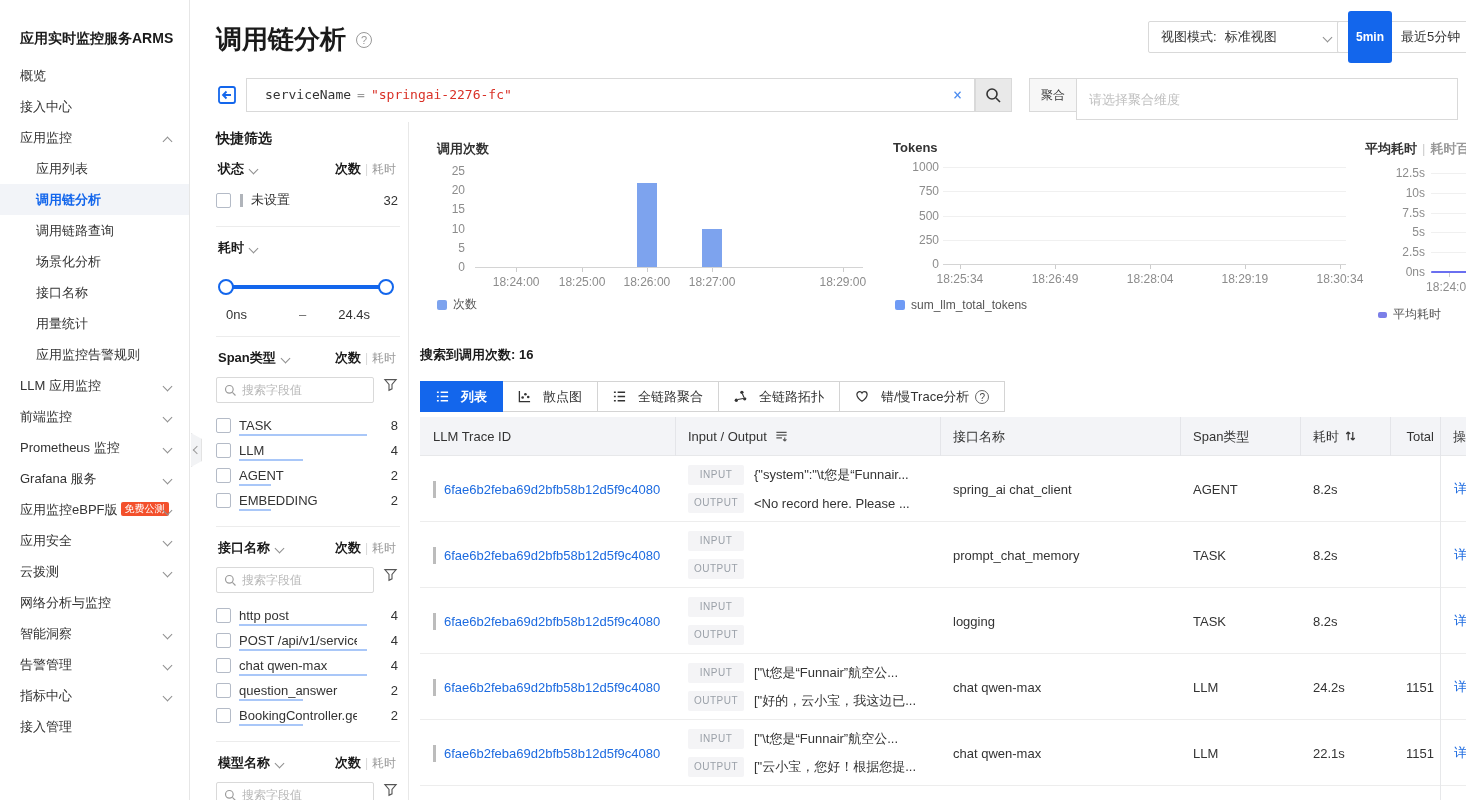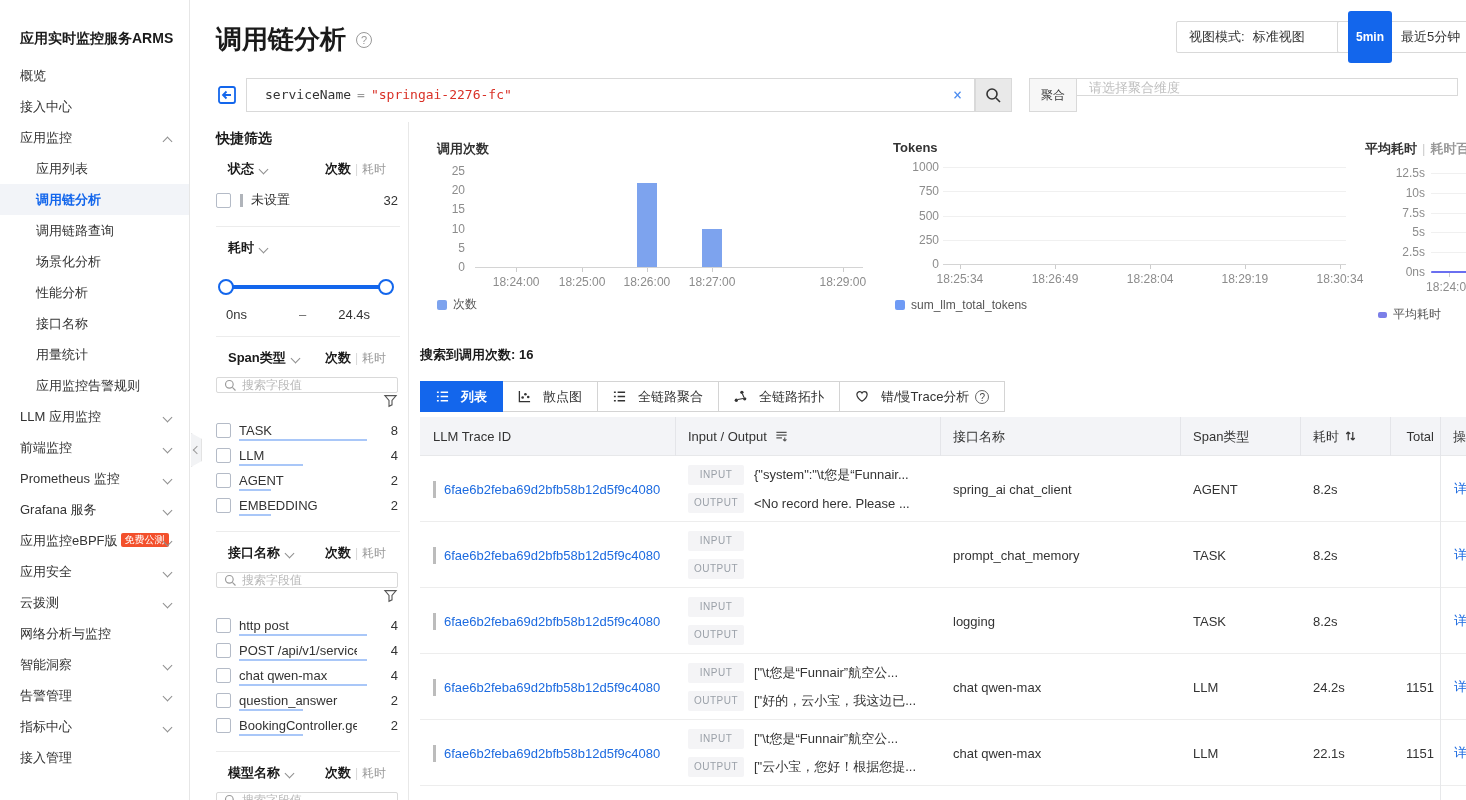--- a/index.html
+++ b/index.html
@@ -21,60 +21,60 @@
   .nav-item.active { background:#f2f4f8; color:#1366ec; font-weight:bold; }
   .nav-item .chev { position:absolute; right:18px; top:13px; }
   .chev { display:inline-block; width:7px; height:7px; border-right:1.4px solid #8f8f8f; border-bottom:1.4px solid #8f8f8f; transform:rotate(45deg); }
   .chev.up { transform:rotate(-135deg); top:16px; }
   .nav-badge { display:inline-block; margin-left:3px; background:#f3502c; color:#fff; font-size:10px; font-weight:normal; line-height:14px; padding:0 4px; border-radius:2px; vertical-align:2px; }
 
   
   .main { position:absolute; left:191px; top:0; width:1275px; height:800px; }
   .page-title { position:absolute; left:25px; top:22px; font-size:26px; font-weight:600; color:#1a1a1a; }
   .help-circle { display:inline-block; width:16px; height:16px; border:1px solid #999; border-radius:50%; color:#999; font-size:11px; line-height:15px; text-align:center; font-weight:normal; vertical-align:4px; margin-left:10px; }
-  .view-mode { position:absolute; left:957px; top:21px; width:196px; height:32px; border:1px solid #d9d9d9; border-radius:2px; font-size:13px; display:flex; align-items:center; padding:0 12px; cursor:pointer; background:#fff;margin-left:28px; }
+  .view-mode { position:absolute; left:957px; top:21px; width:196px; height:32px; border:1px solid #d9d9d9; border-radius:2px; font-size:13px; display:flex; align-items:center; padding:0 12px; cursor:pointer; background:#fff; }
   .view-mode .lbl { color:#333; }
   .view-mode .val { color:#333; margin-left:8px; flex:1; }
   .time-box { position:absolute; left:1146px; top:21px; width:180px; height:32px; border:1px solid #d9d9d9; border-radius:2px; display:flex; align-items:center; padding:0 10px; cursor:pointer; background:#fff; }
   .time-badge { background:#1366ec; color:#fff; font-size:12px; font-weight:bold; padding:19px 8px; border-radius:3px; }
   .time-label { font-size:13px; color:#333; margin-left:9px; }
 
   
   .q-icon { position:absolute; left:25px; top:84px; width:22px; height:22px; cursor:pointer; }
   .q-input { position:absolute; left:55px; top:78px; width:729px; height:34px; border:1px solid #d9d9d9; background:#fff; font-family:"DejaVu Sans Mono","Liberation Mono",monospace; font-size:13px; line-height:32px; padding-left:18px; cursor:text; white-space:nowrap; }
   .q-field { color:#333; } .q-op { color:#999; margin:0 6px; } .q-val { color:#d93026; }
   .q-clear { position:absolute; right:12px; top:0; color:#4d8df0; font-size:15px; cursor:pointer; line-height:32px; }
   .q-btn { position:absolute; left:784px; top:78px; width:37px; height:34px; background:#e9e9e9; border:1px solid #d9d9d9; display:flex; align-items:center; justify-content:center; cursor:pointer; }
   .agg-label { position:absolute; left:838px; top:78px; width:48px; height:34px; background:#f7f7f7; border:1px solid #d9d9d9; font-size:12px; color:#333; text-align:center; line-height:32px; }
-  .agg-input { position:absolute; left:885px; top:78px; width:382px; height:18px; border:1px solid #d9d9d9; font-size:13px; padding:0 12px; color:#333; outline:none; }
+  .agg-input { position:absolute; left:885px; top:78px; width:382px; height:42px; border:1px solid #d9d9d9; font-size:13px; padding:0 12px; color:#333; outline:none; }
   .agg-input::placeholder { color:#bfbfbf; }
 
   
   .collapse-handle { position:absolute; left:0px; top:433px; width:11px; height:34px; background:#f2f3f5; border:1px solid #e3e3e3; border-left:none; clip-path:polygon(0 0,100% 18%,100% 82%,0 100%); cursor:pointer; }
   .collapse-handle:after { content:""; position:absolute; left:3px; top:13px; width:5px; height:5px; border-left:1.2px solid #9a9a9a; border-bottom:1.2px solid #9a9a9a; transform:rotate(45deg); }
 
   
   .filter-panel { position:absolute; left:5px; top:122px; width:213px; height:678px; border-right:1px solid #e8e8e8; padding:8px 10px 0 20px; overflow:hidden; }
   .fp-title { font-size:14px; font-weight:bold; color:#1a1a1a; margin-bottom:12px; }
-  .sec-head { display:flex; align-items:center; font-size:13px; margin:4px 12px 10px; cursor:pointer; }
+  .sec-head { display:flex; align-items:center; font-size:13px; margin:4px 2px 10px; cursor:pointer; }
   .sec-head .t { font-weight:bold; color:#1a1a1a; }
   .sec-head .chev { margin-left:6px; }
   .sec-head .right { margin-left:auto; font-size:12px; }
   .sec-head .right b { color:#1a1a1a; font-size:13px; }
   .sec-head .right i { font-style:normal; color:#d8d8d8; margin:0 4px; }
   .sec-head .right s { text-decoration:none; color:#999; }
   .f-row { display:flex; align-items:center; height:24px; font-size:13px; color:#333; cursor:pointer; }
   .cb { width:15px; height:15px; border:1px solid #b4bbc7; border-radius:2px; background:#fff; flex:none; cursor:pointer; }
   .f-chip { width:3px; height:13px; background:#b0b4ba; margin-left:9px; flex:none; }
   .f-lab { margin-left:8px; flex:1; min-width:0; position:relative; }
   .f-lab .txt { display:block; white-space:nowrap; overflow:hidden; max-width:118px; }
   .f-lab .bar { position:absolute; left:0; bottom:-3px; height:2px; background:#a9c7f8; }
   .f-cnt { margin-left:6px; color:#333; font-size:13px; }
   .fp-div { border-top:1px solid #ececec; margin:14px 0 12px; margin-right:-2px; }
-  .fsearch { display:flex; align-items:flex-end; margin:2px 0 10px;flex-direction:column; }
+  .fsearch { display:flex; align-items:flex-start; margin:2px 0 10px; }
   .fsearch .box { flex:1; height:26px; border:1px solid #d9d9d9; border-radius:2px; display:flex; align-items:center; padding:0 7px; }
   .fsearch input { border:none; outline:none; width:100%; font-size:12px; margin-left:5px; color:#333; }
   .fsearch input::placeholder { color:#b8b8b8; }
   .fsearch .funnel { margin-left:9px; cursor:pointer; flex:none; display:flex; }
   .f-rows .f-row { margin-bottom:1px; }
 
   
   .slider { position:relative; height:16px; margin:22px 4px 10px 2px; }
   .slider .track { position:absolute; left:8px; right:8px; top:6px; height:4px; background:#1366ec; border-radius:2px; }
   .slider .h { position:absolute; top:0; width:16px; height:16px; border:2px solid #1366ec; border-radius:50%; background:#fff; cursor:pointer; }
@@ -140,21 +140,20 @@
   <div class="sidebar">
     <div class="sidebar-title">应用实时监控服务ARMS</div>
     <div class="nav">
         <div class="nav-item"><span>概览</span></div>
         <div class="nav-item"><span>接入中心</span></div>
         <div class="nav-item"><span>应用监控</span><span class="chev up"></span></div>
         <div class="nav-item lv1"><span>应用列表</span></div>
         <div class="nav-item lv1 active"><span>调用链分析</span></div>
         <div class="nav-item lv1"><span>调用链路查询</span></div>
         <div class="nav-item lv1"><span>场景化分析</span></div>
-        <div class="nav-item lv1"><span>性能分析</span></div>
         <div class="nav-item lv1"><span>接口名称</span></div>
         <div class="nav-item lv1"><span>用量统计</span></div>
         <div class="nav-item lv1"><span>应用监控告警规则</span></div>
         <div class="nav-item"><span>LLM 应用监控</span><span class="chev"></span></div>
         <div class="nav-item"><span>前端监控</span><span class="chev"></span></div>
         <div class="nav-item"><span>Prometheus 监控</span><span class="chev"></span></div>
         <div class="nav-item"><span>Grafana 服务</span><span class="chev"></span></div>
         <div class="nav-item"><span>应用监控eBPF版</span><span class="nav-badge">免费公测</span><span class="chev"></span></div>
         <div class="nav-item"><span>应用安全</span><span class="chev"></span></div>
         <div class="nav-item"><span>云拨测</span><span class="chev"></span></div>

